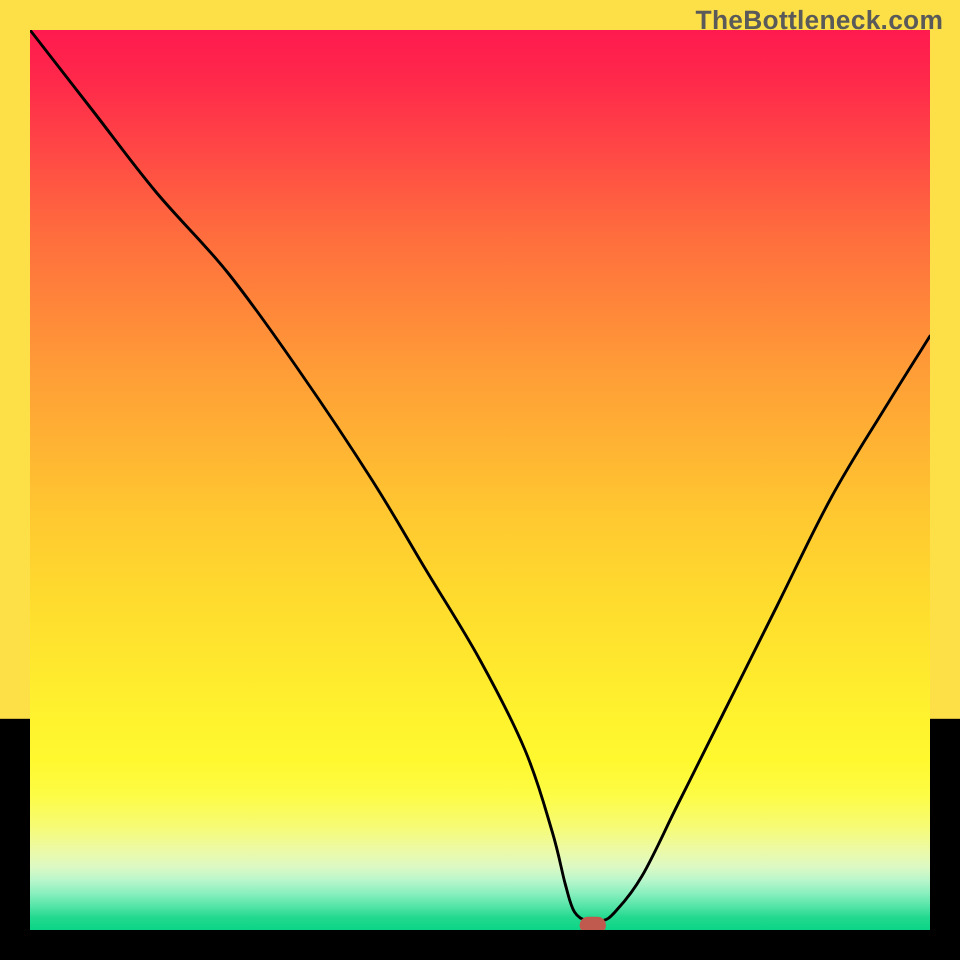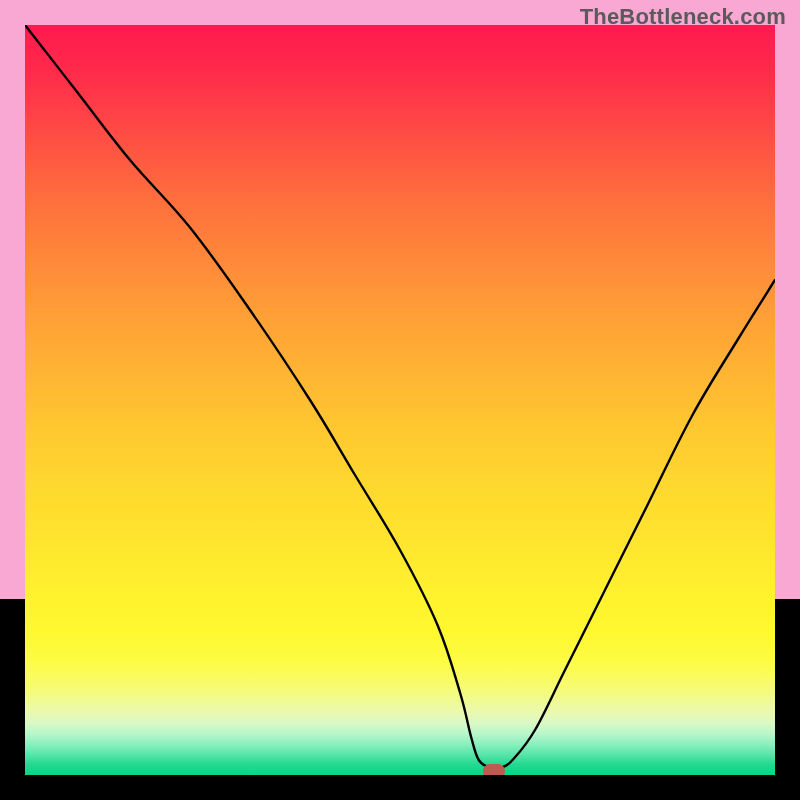--- a/index.html
+++ b/index.html
@@ -7,21 +7,21 @@
     padding: 0;
     width: 800px;
     height: 800px;
     background: #000;
     font-family: Arial, Helvetica, sans-serif;
   }
   .frame {
     position: relative;
     width: 800px;
     height: 599px;
-    background: #f9a8d4;
+    background: #fde047;
   }
   .watermark {
     position: absolute;
     top: 4px;
     right: 14px;
     color: #5a5a5a;
     font-size: 22px;
     font-weight: 600;
     letter-spacing: 0.2px;
     z-index: 10;

